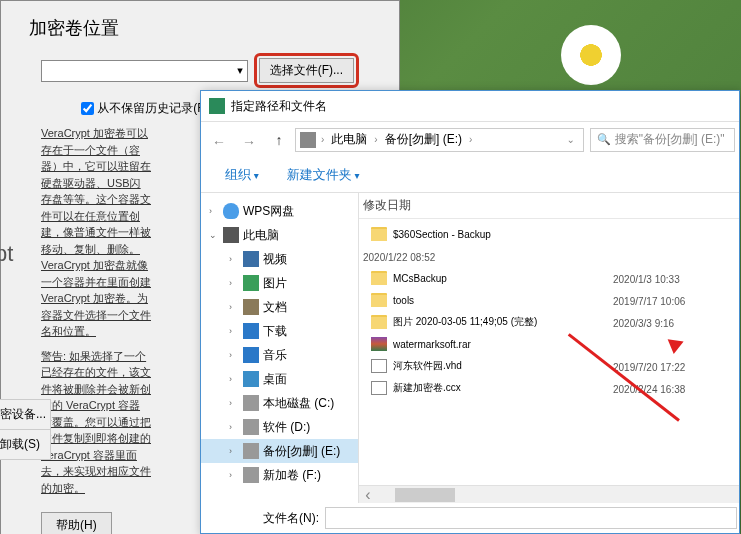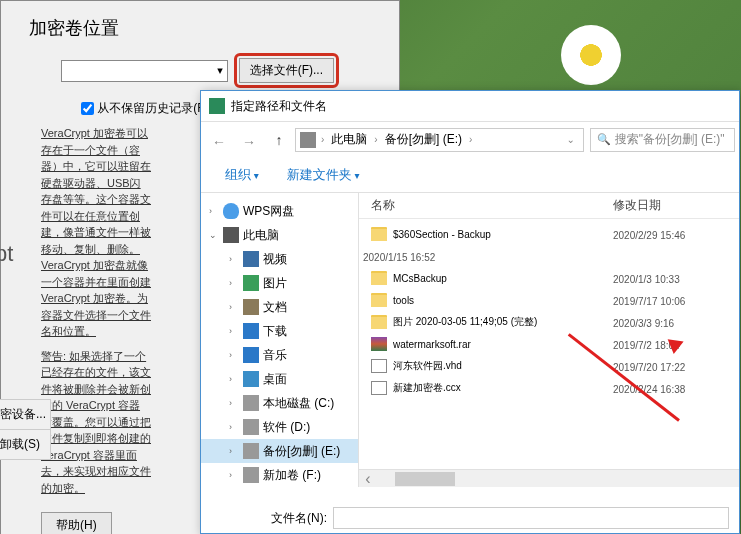--- a/index.html
+++ b/index.html
@@ -11,21 +11,21 @@
 .d2 { top: 145px; right: 195px; width: 40px; height: 40px; }
 .d2::before { width: 40px; height: 40px; }
 
 .watermark { position: absolute; top: 5px; left: 5px; z-index: 5; }
 .wm-logo { display: inline-block; width: 30px; height: 30px; border: 3px solid #0a8cc8; border-radius: 50%; border-right-color: #f7a018; background: #fff; vertical-align: middle; }
 .wm-text { font-size: 24px; font-weight: bold; color: #0a8cc8; vertical-align: middle; }
 .wm-url { font-size: 13px; color: #1a9e2a; text-decoration: underline; margin-left: 34px; }
 
 .parent-dialog { position: absolute; top: 0; left: 0; width: 400px; background: #f0f0f0; border: 1px solid #888; z-index: 10; padding-top: 10px; }
 .pd-title { font-size: 18px; padding: 5px 28px; }
-.pd-row1 { display: flex; gap: 6px; padding: 8px 60px; align-items: center; }
+.pd-row1 { display: flex; gap: 6px; padding: 8px 40px; align-items: center; }
 .pd-combo { flex: 1; height: 22px; border: 1px solid #888; background: #fff; display: flex; align-items: center; justify-content: flex-end; }
 .pd-combo::after { content: '▾'; font-size: 11px; padding: 0 4px; }
 .pd-btn-select { border: 3px solid #d03020; border-radius: 6px; padding: 2px 2px; }
 .pd-btn-select button { padding: 3px 10px; font-size: 12px; background: #e8e8e8; border: 1px solid #999; cursor: pointer; }
 .pd-checkbox { padding: 4px 40px 4px 80px; font-size: 12px; }
 .pd-checkbox input { vertical-align: middle; }
 .pd-desc { font-size: 11px; color: #333; padding: 4px 40px; line-height: 1.5; text-decoration: underline; }
 .pd-btnrow { display: flex; gap: 8px; padding: 12px 40px 20px; }
 .pd-btn { padding: 4px 14px; font-size: 12px; background: #e8e8e8; border: 1px solid #999; cursor: pointer; }
 .pd-side { position: absolute; left: -30px; bottom: 100px; font-size: 12px; }
@@ -81,21 +81,21 @@
 .fi-rar { background: linear-gradient(#8a4aa8, #c85a3a, #3a7a4a); }
 .fi-vhd { background: #fff; border: 1px solid #888; }
 .fi-ccx { background: #fff; border: 1px solid #888; }
 .hscroll { height: 18px; background: #f0f0f0; border-top: 1px solid #e0e0e0; display: flex; align-items: center; }
 .hs-track { margin-left: 18px; width: 60px; height: 14px; background: #ccc; }
 
 .arrow { position: absolute; pointer-events: none; z-index: 30; }
 .arrow-line { position: absolute; width: 140px; height: 3px; background: #e02020; transform-origin: right center; transform: rotate(38deg); right: 0; top: 0; }
 .arrow-head { position: absolute; width: 0; height: 0; border: 8px solid transparent; border-right: 14px solid #e02020; left: -20px; top: -86px; transform: rotate(38deg); }
 
-.fd-footer { height: 30px; display: flex; align-items: center; padding: 0 10px; font-size: 12px; margin-top: 16px; }
+.fd-footer { height: 30px; display: flex; align-items: center; padding: 0 2px; font-size: 12px; }
 .fd-footer-label { margin-left: 60px; }
 .fd-footer-input { flex: 1; height: 22px; border: 1px solid #ccc; margin-left: 6px; }
 </style>
 </head>
 <body>
 
 <div class="bg-grass"></div>
 <div class="daisy d1"></div>
 <div class="daisy d2"></div>
 
@@ -216,33 +216,31 @@
           <span>备份[勿删] (E:)</span>
         </div>
         <div class="tree-item l2">
           <span class="tree-tw">›</span>
           <span class="tree-icon ti-drive"></span>
           <span>新加卷 (F:)</span>
         </div>
       </div>
     <div class="fd-list">
       <div class="fd-cols">
-        <div class="col-name">名称</div>
         <div class="col-date">修改日期</div>
       </div>
       <div class="fd-rows" id="files">
         <div class="file-row">
             <div class="fr-name">
               <span class="fi fi-folder"></span>
               <span>$360Section - Backup</span>
             </div>
-            <div class="fr-date">2020/2/29 15:46</div>
-          </div>
-          <div class="file-row">
-            <div class="fr-date">2020/1/15 16:52</div>
+          </div>
+          <div class="file-row">
+            <div class="fr-date">2020/1/22 08:52</div>
           </div>
           <div class="file-row">
             <div class="fr-name">
               <span class="fi fi-folder"></span>
               <span>MCsBackup</span>
             </div>
             <div class="fr-date">2020/1/3 10:33</div>
           </div>
           <div class="file-row">
             <div class="fr-name">
@@ -256,21 +254,20 @@
               <span class="fi fi-folder"></span>
               <span>图片 2020-03-05 11;49;05 (完整)</span>
             </div>
             <div class="fr-date">2020/3/3 9:16</div>
           </div>
           <div class="file-row">
             <div class="fr-name">
               <span class="fi fi-rar"></span>
               <span>watermarksoft.rar</span>
             </div>
-            <div class="fr-date">2019/7/2 18:04</div>
           </div>
           <div class="file-row">
             <div class="fr-name">
               <span class="fi fi-vhd"></span>
               <span>河东软件园.vhd</span>
             </div>
             <div class="fr-date">2019/7/20 17:22</div>
           </div>
           <div class="file-row">
             <div class="fr-name">

